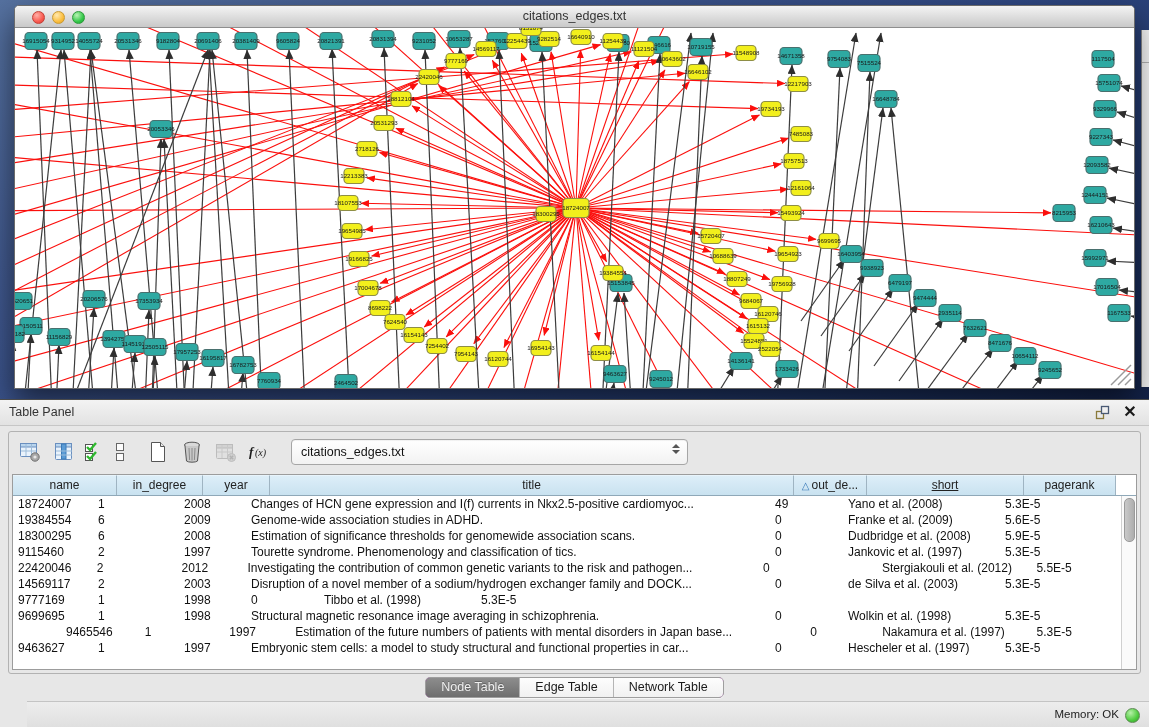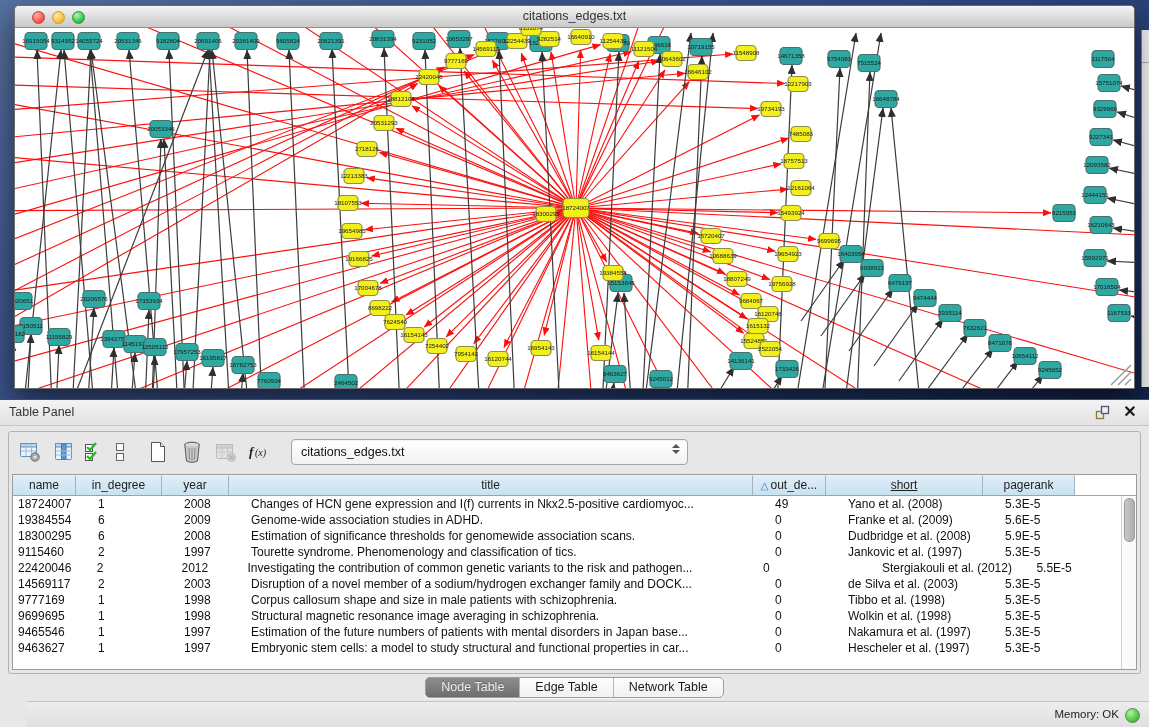--- a/index.html
+++ b/index.html
@@ -785,21 +785,21 @@
         <span class="combo-text">citations_edges.txt</span>
         <span class="spin">
             <i class="up"></i>
             <i class="dn"></i>
           </span>
       </div>
     </div>
 
     <div class="tablewrap">
       <div class="thead" id="thead">
-          <div class="th" style="width: 63px;">name</div>
+          <div class="th" style="width: 104px;">name</div>
           <div class="th" style="width: 86px;">in_degree</div>
           <div class="th" style="width: 67px;">year</div>
           <div class="th" style="width: 524px;">title</div>
           <div class="th" style="width: 73px;"><span class="sort-tri">△</span>out_de...</div>
           <div class="th" style="width: 157px; text-decoration: underline;">short</div>
           <div class="th" style="width: 92px;">pagerank</div>
         </div>
       <div class="tbody" id="tbody">
           <div class="tr">
             <div class="td" style="width: 80px;">18724007</div>
@@ -852,36 +852,35 @@
             <div class="td" style="width: 67px;">2003</div>
             <div class="td" style="width: 524px;">Disruption of a novel member of a sodium/hydrogen exchanger family and DOCK...</div>
             <div class="td" style="width: 73px;">0</div>
             <div class="td" style="width: 157px;">de Silva et al. (2003)</div>
             <div class="td" style="width: 92px;">5.3E-5</div>
           </div>
           <div class="tr">
             <div class="td" style="width: 80px;">9777169</div>
             <div class="td" style="width: 86px;">1</div>
             <div class="td" style="width: 67px;">1998</div>
-            <div class="td" style="width: 524px;">Corpus callosum shape and size in male patients with schizophrenia.</div>
             <div class="td" style="width: 73px;">0</div>
             <div class="td" style="width: 157px;">Tibbo et al. (1998)</div>
             <div class="td" style="width: 92px;">5.3E-5</div>
           </div>
           <div class="tr">
             <div class="td" style="width: 80px;">9699695</div>
             <div class="td" style="width: 86px;">1</div>
             <div class="td" style="width: 67px;">1998</div>
             <div class="td" style="width: 524px;">Structural magnetic resonance image averaging in schizophrenia.</div>
             <div class="td" style="width: 73px;">0</div>
             <div class="td" style="width: 157px;">Wolkin et al. (1998)</div>
             <div class="td" style="width: 92px;">5.3E-5</div>
           </div>
           <div class="tr">
-            <div class="td" style="width: 80px;">9465546</div>
+            <div class="td" style="width: 80px; margin-left: 48px;">9465546</div>
             <div class="td" style="width: 86px;">1</div>
             <div class="td" style="width: 67px;">1997</div>
             <div class="td" style="width: 524px;">Estimation of the future numbers of patients with mental disorders in Japan base...</div>
             <div class="td" style="width: 73px;">0</div>
             <div class="td" style="width: 157px;">Nakamura et al. (1997)</div>
             <div class="td" style="width: 92px;">5.3E-5</div>
           </div>
           <div class="tr">
             <div class="td" style="width: 80px;">9463627</div>
             <div class="td" style="width: 86px;">1</div>

